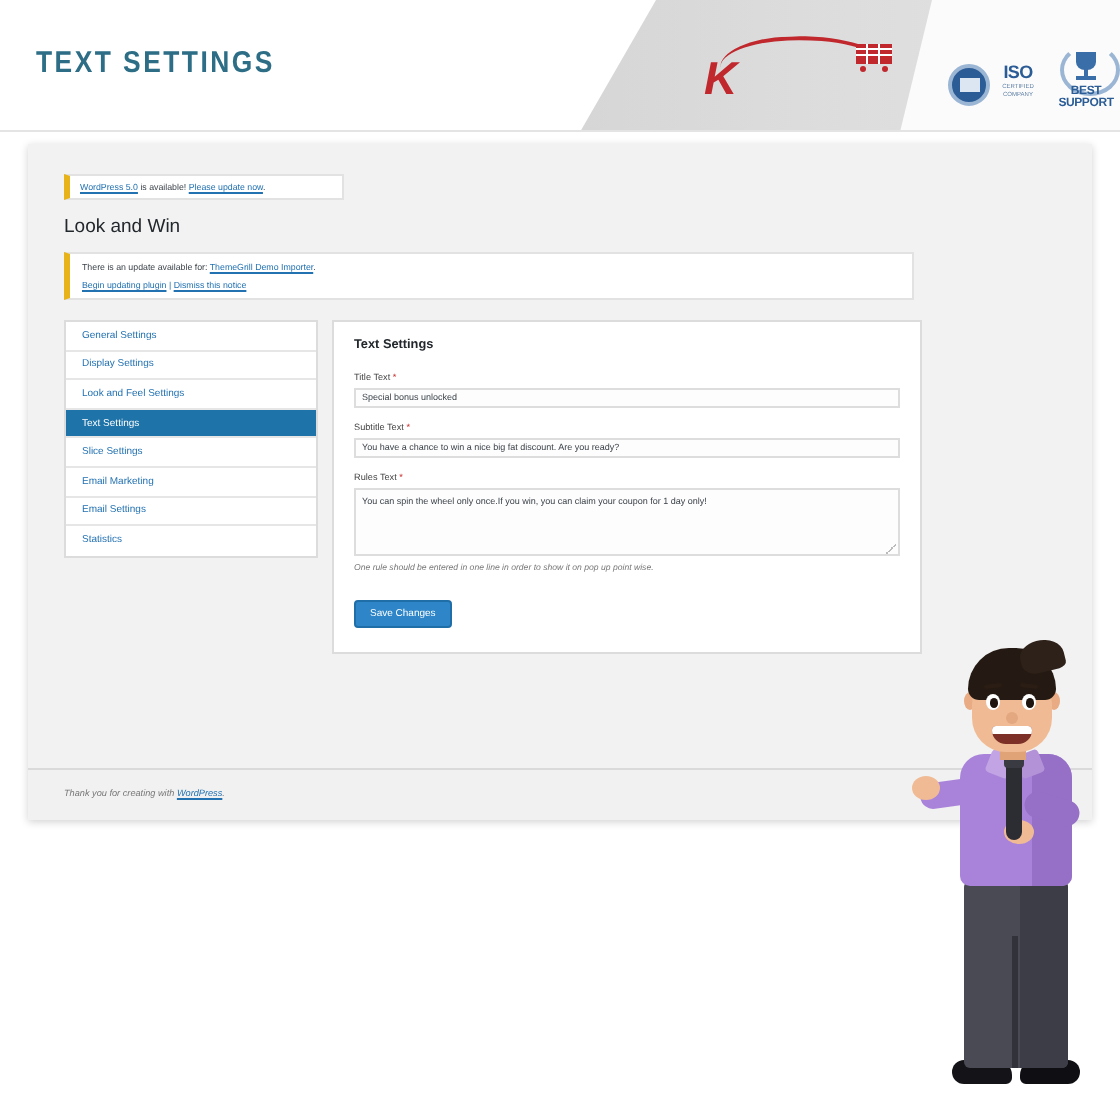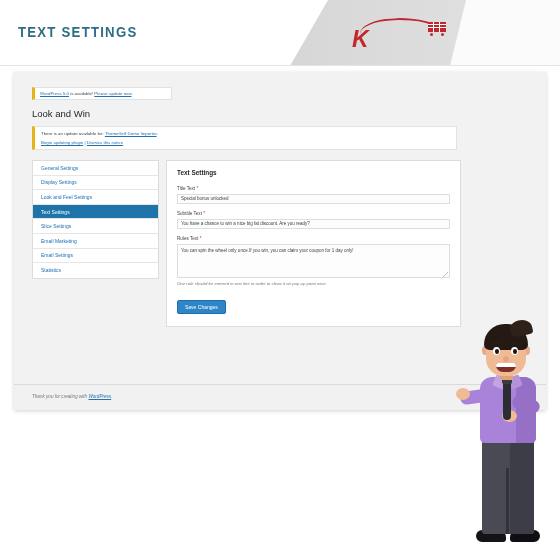--- a/index.html
+++ b/index.html
@@ -171,20 +171,36 @@
           <div class="cart-h1"></div>
           <div class="cart-h2"></div>
         <div class="cart-v1"></div>
           <div class="cart-v2"></div>
         <div class="cart-w1"></div>
           <div class="cart-w2"></div>
       </div>
       <div class="logo-k">K</div>
     </div>
 
+    <div class="badges">
+      <div class="seal">
+        <div class="seal-in"></div>
+      </div>
+      <div class="iso">
+        <div class="iso-t">ISO</div>
+        <div class="iso-s">CERTIFIED COMPANY</div>
+      </div>
+      <div class="bs">
+        <div class="bs-wreath"></div>
+        <div class="bs-cup"></div>
+          <div class="bs-stem"></div>
+          <div class="bs-base"></div>
+        <div class="bs-txt">BEST SUPPORT</div>
+      </div>
+    </div>
 
     <div class="hdr-rule"></div>
   </div>
 
   <div class="wrap">
     <div class="wp-body">
 
       <div class="notice">
         <span class="notice-t"><span class="lnk">WordPress 5.0</span><span> is available! </span><span class="lnk">Please update now</span><span>.</span></span>
       </div>

